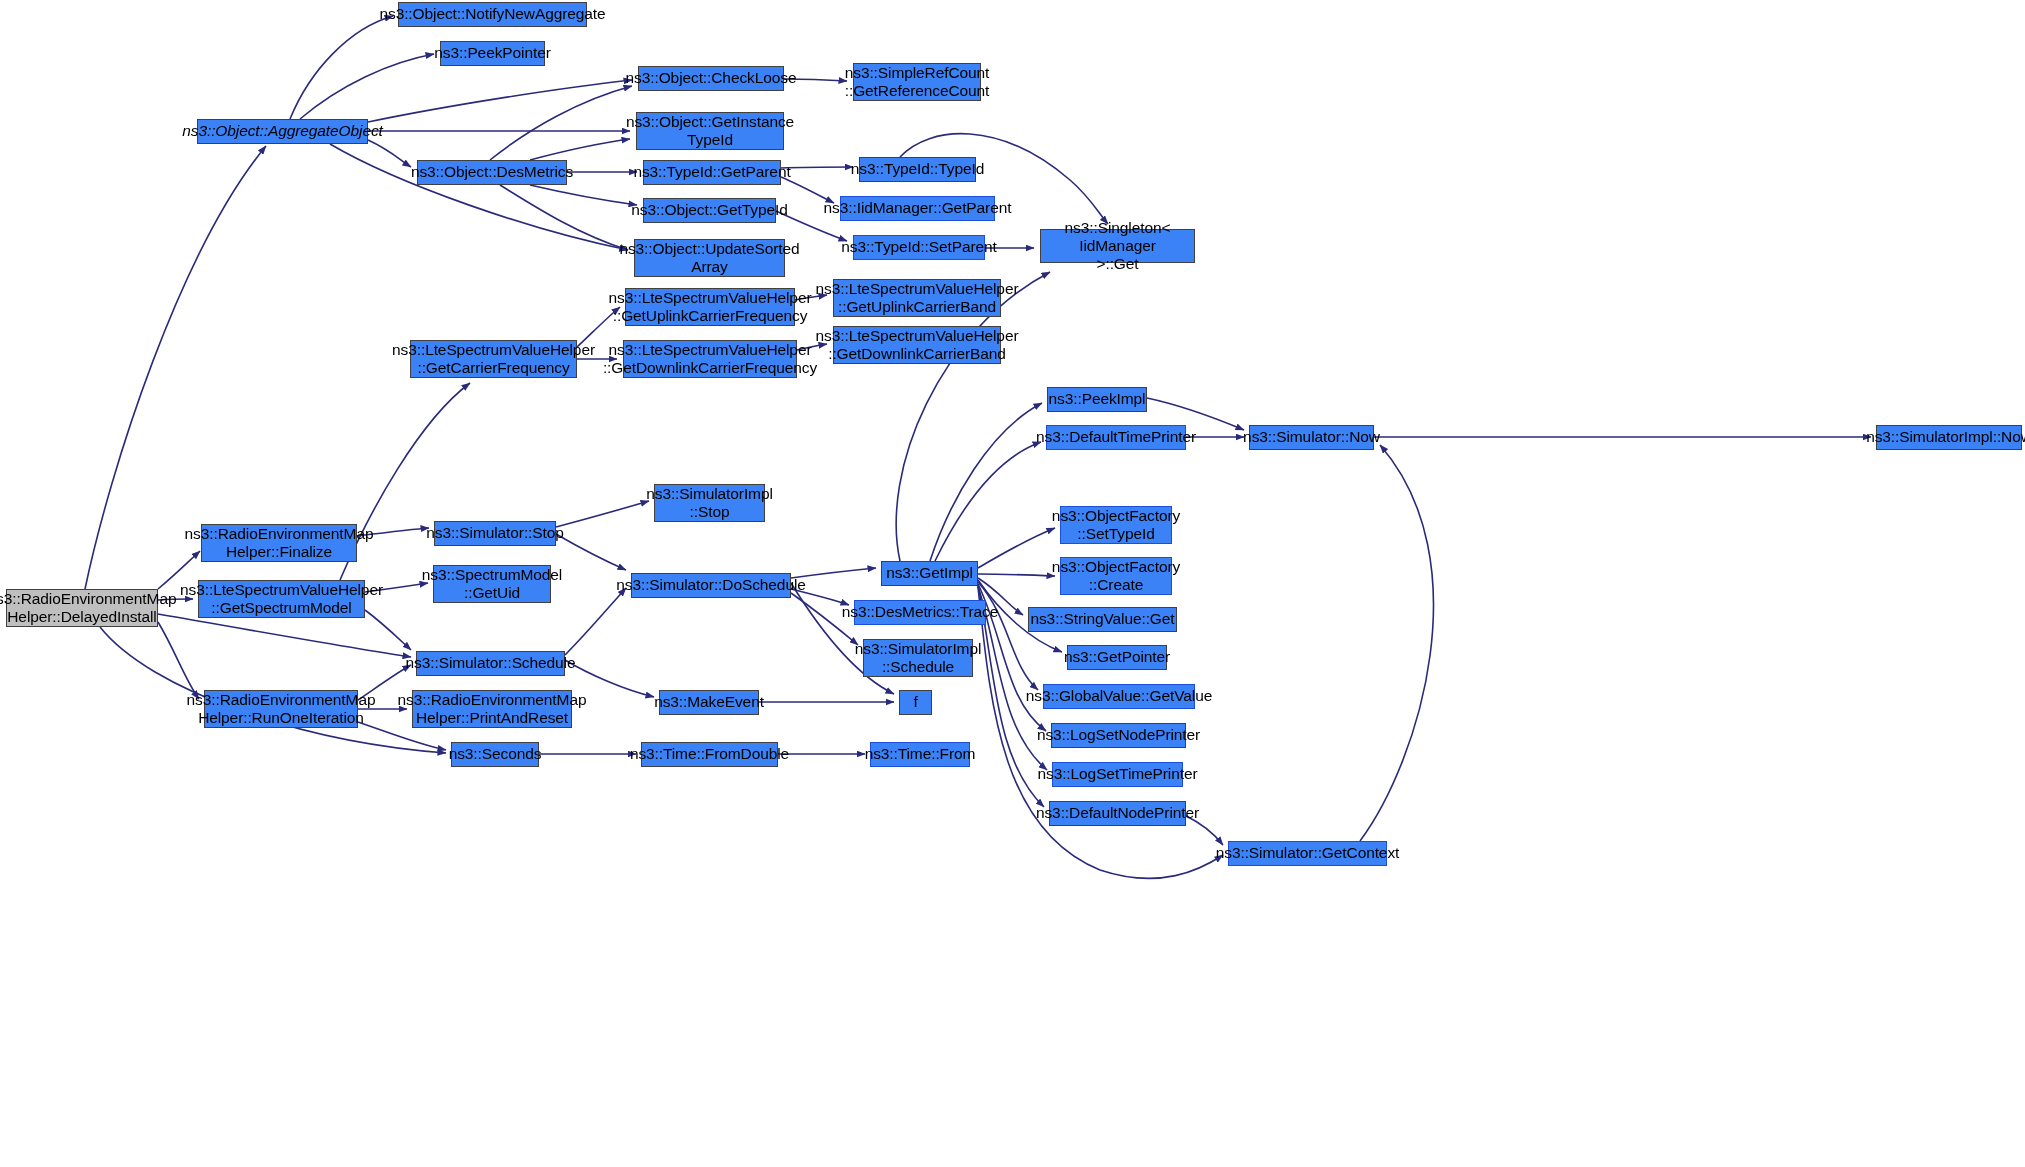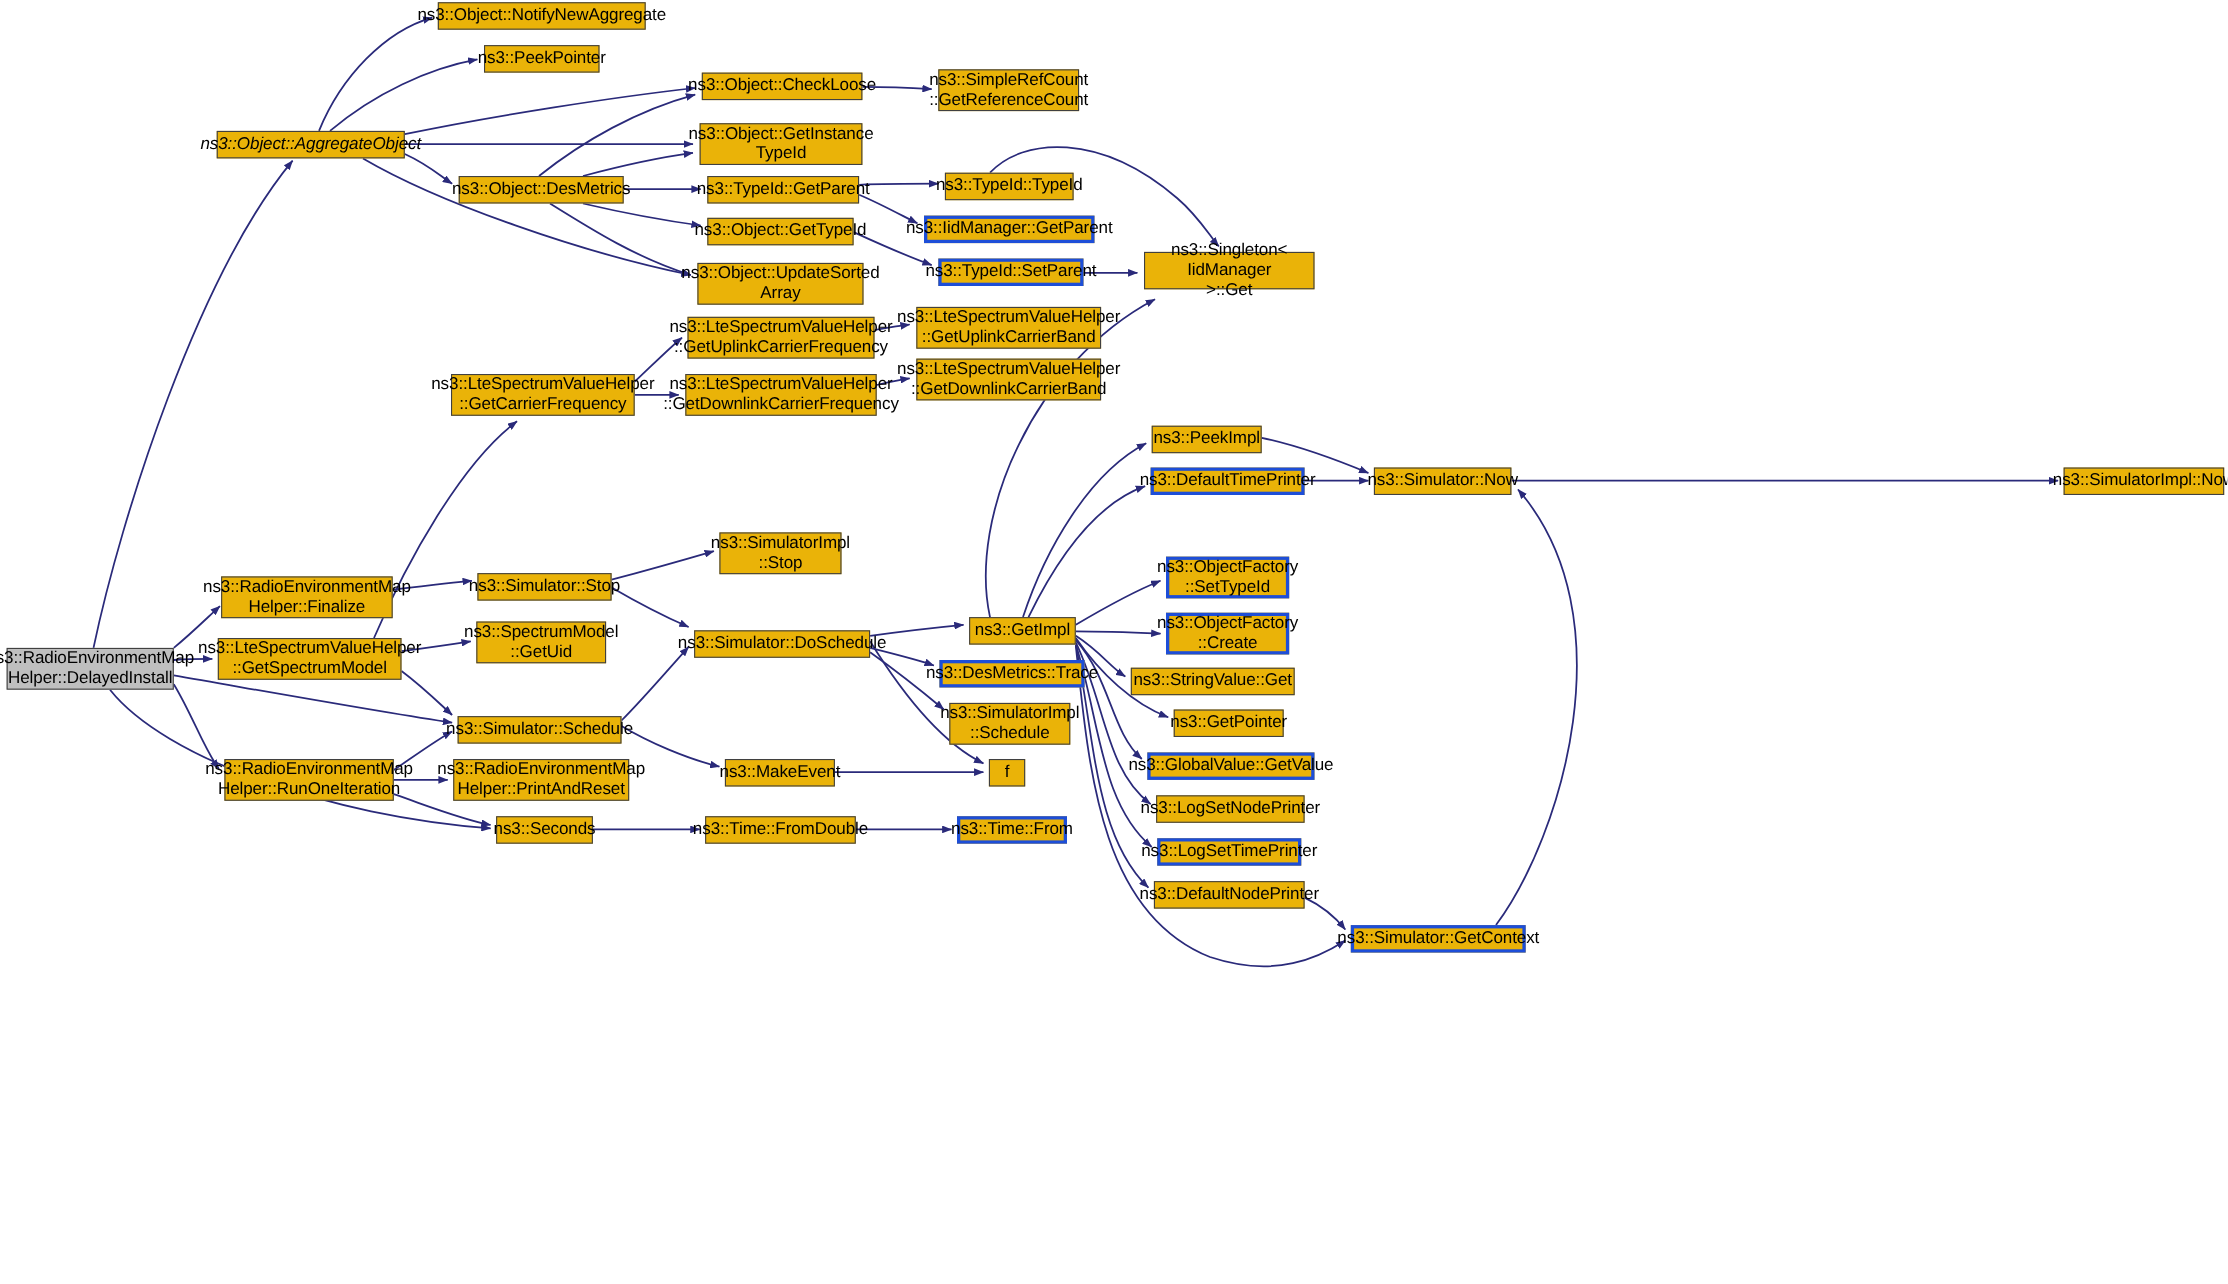--- a/index.html
+++ b/index.html
@@ -23,31 +23,31 @@
     height: 1167px;
     pointer-events: none;
   }
   .node {
     position: absolute;
     box-sizing: border-box;
     display: flex;
     align-items: center;
     justify-content: center;
     text-align: center;
-    background: #eab308;
+    background: #3b82f6;
     border: 1px solid #404040;
     color: #000000;
     font-size: 15.5px;
     line-height: 1.18;
     letter-spacing: -0.1px;
     white-space: pre-line;
     padding: 0 3px;
   }
   .node.red {
-    border: 3px solid #1d4ed8;
+    border: 1px solid #1d4ed8;
   }
   .node.current {
     background: #bfbfbf;
     border: 1px solid #404040;
   }
   .node-label {
     display: block;
     white-space: pre-line;
   }
 </style>

